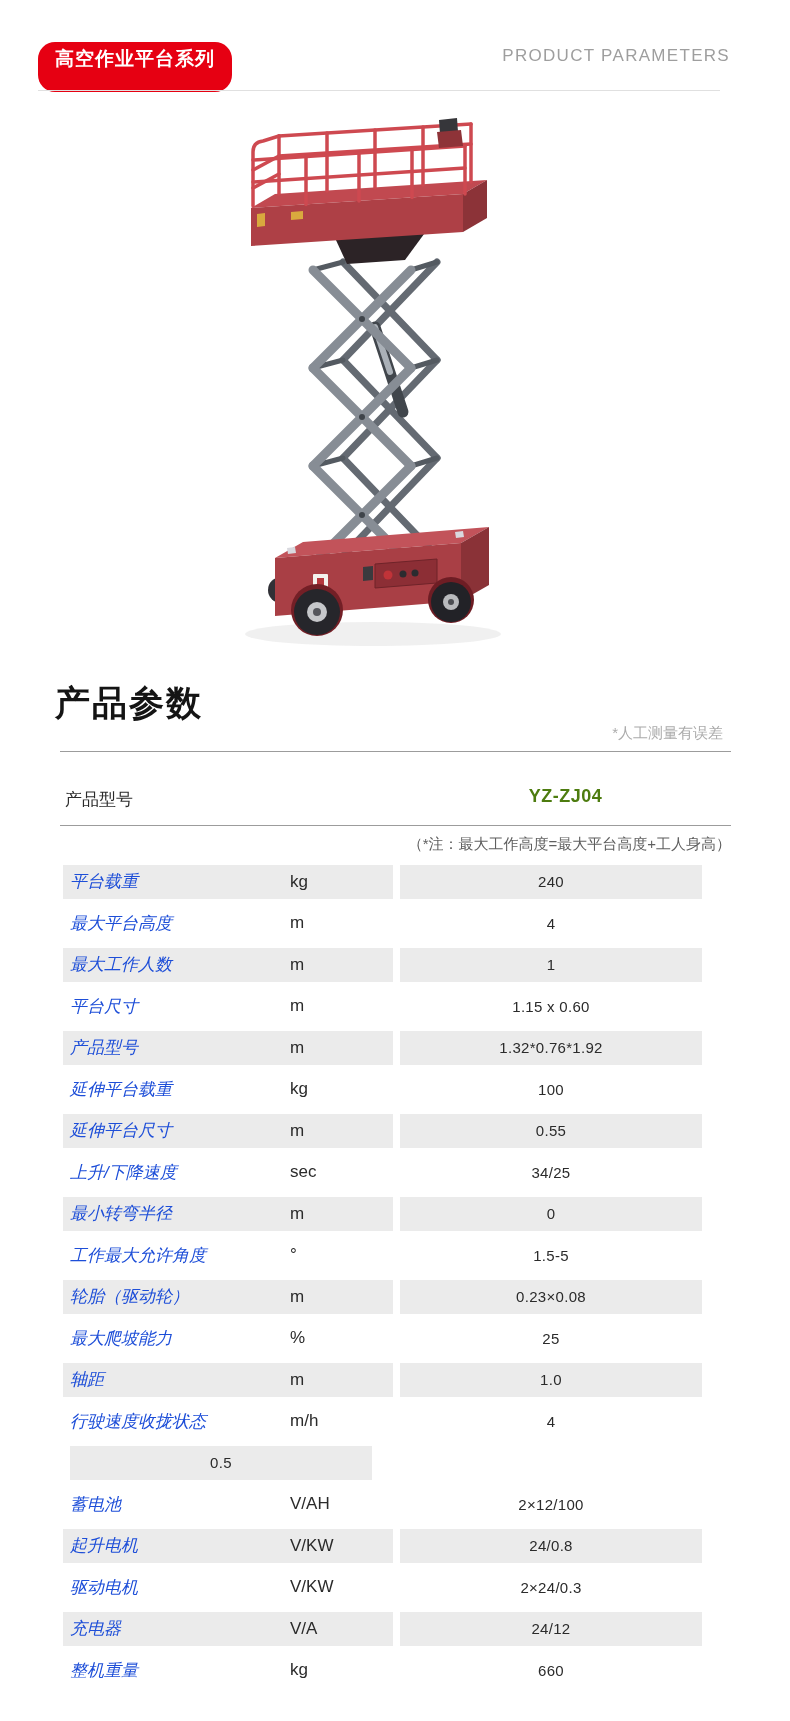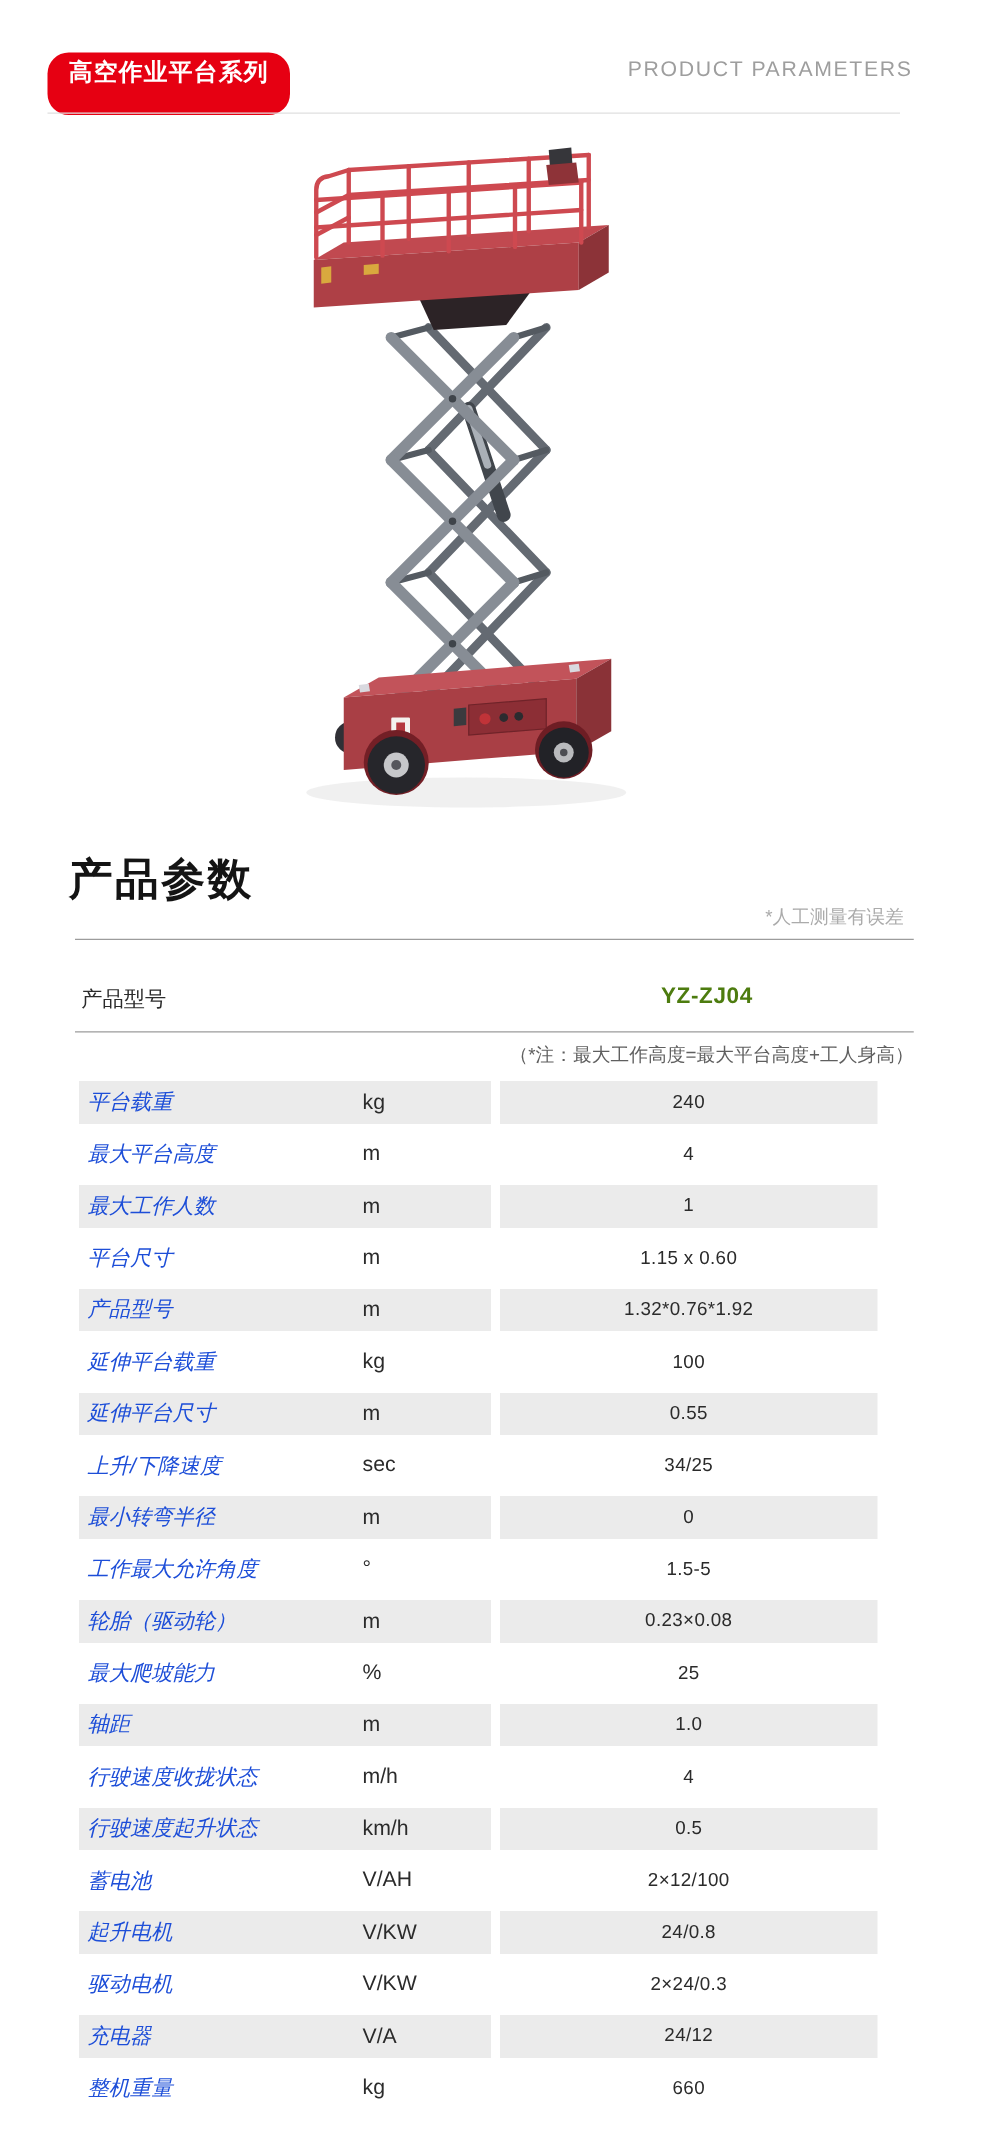--- a/index.html
+++ b/index.html
@@ -289,24 +289,20 @@
       <div class="cell-l">
         <span class="label">行驶速度收拢状态</span>
         <span class="unit">m/h</span>
       </div>
       <div class="cell-r">
         <span class="value">4</span>
       </div>
     </div>
 
     <div class="row gray">
-      <div class="cell-l">
-        <span class="label">行驶速度起升状态</span>
-        <span class="unit">km/h</span>
-      </div>
       <div class="cell-r">
         <span class="value">0.5</span>
       </div>
     </div>
 
     <div class="row">
       <div class="cell-l">
         <span class="label">蓄电池</span>
         <span class="unit">V/AH</span>
       </div>

